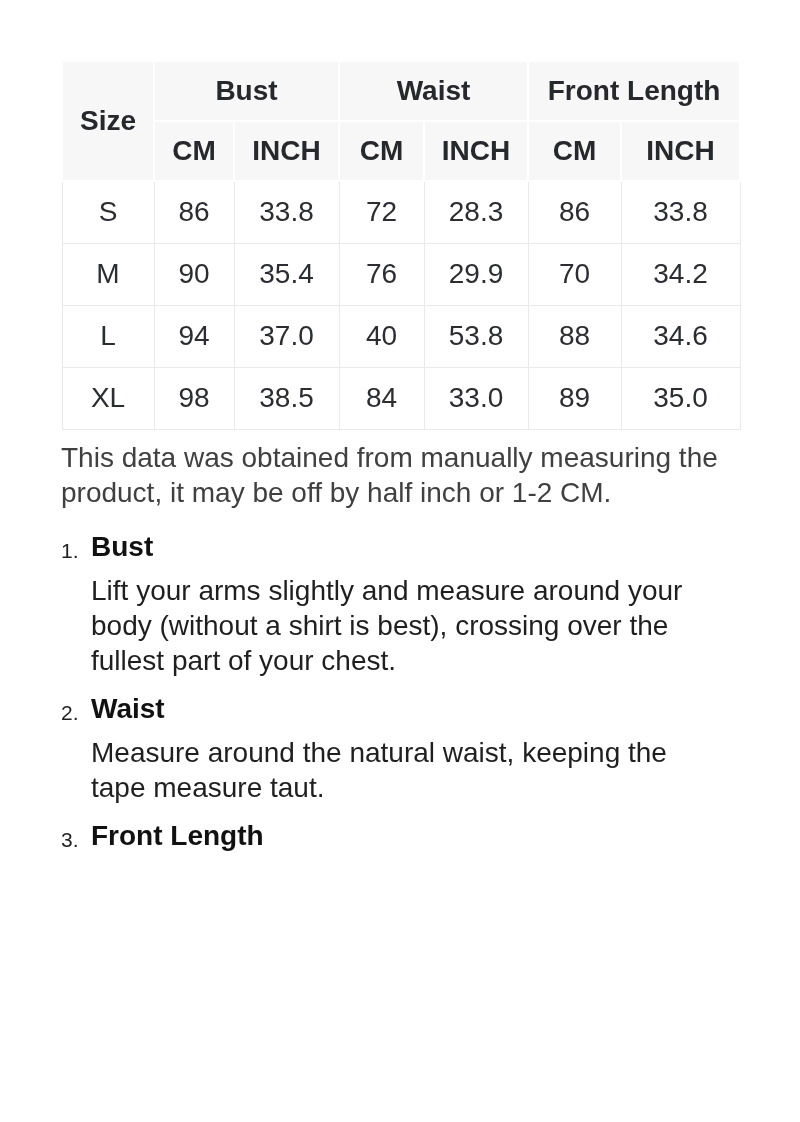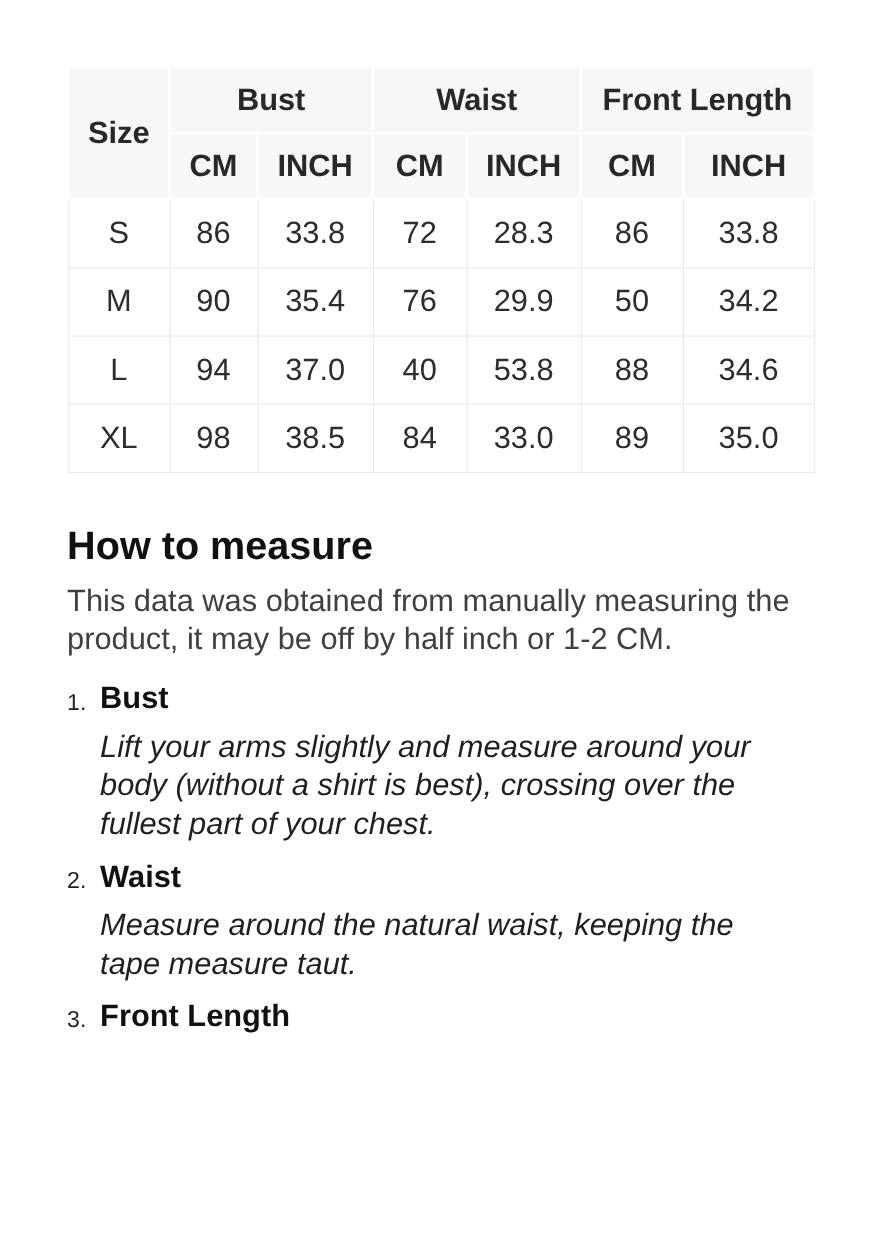--- a/index.html
+++ b/index.html
@@ -71,21 +71,20 @@
     font-weight: bold;
     color: #111111;
     line-height: 35px;
   }
   .step-desc {
     margin-top: 9px;
     font-size: 28px;
     line-height: 35px;
     color: #1f1f1f;
     max-width: 630px;
-    font-style: italic;
   }
 </style>
 </head>
 <body>
 
 <div class="page">
 
   <table class="size-chart">
     <colgroup>
       <col style="width:92px">
@@ -121,21 +120,21 @@
         <td>28.3</td>
         <td>86</td>
         <td>33.8</td>
       </tr>
       <tr>
         <td>M</td>
         <td>90</td>
         <td>35.4</td>
         <td>76</td>
         <td>29.9</td>
-        <td>50</td>
+        <td>70</td>
         <td>34.2</td>
       </tr>
       <tr>
         <td>L</td>
         <td>94</td>
         <td>37.0</td>
         <td>40</td>
         <td>53.8</td>
         <td>88</td>
         <td>34.6</td>
@@ -145,21 +144,20 @@
         <td>98</td>
         <td>38.5</td>
         <td>84</td>
         <td>33.0</td>
         <td>89</td>
         <td>35.0</td>
       </tr>
     </tbody>
   </table>
 
-  <h2 class="htm-title">How to measure</h2>
 
   <p class="htm-intro">This data was obtained from manually measuring the product, it may be off by half inch or 1-2 CM.</p>
 
   <div class="steps">
 
     <div class="step">
       <div class="step-num">1.</div>
       <div class="step-body">
         <div class="step-term">Bust</div>
         <div class="step-desc">Lift your arms slightly and measure around your body (without a shirt is best), crossing over the fullest part of your chest.</div>

